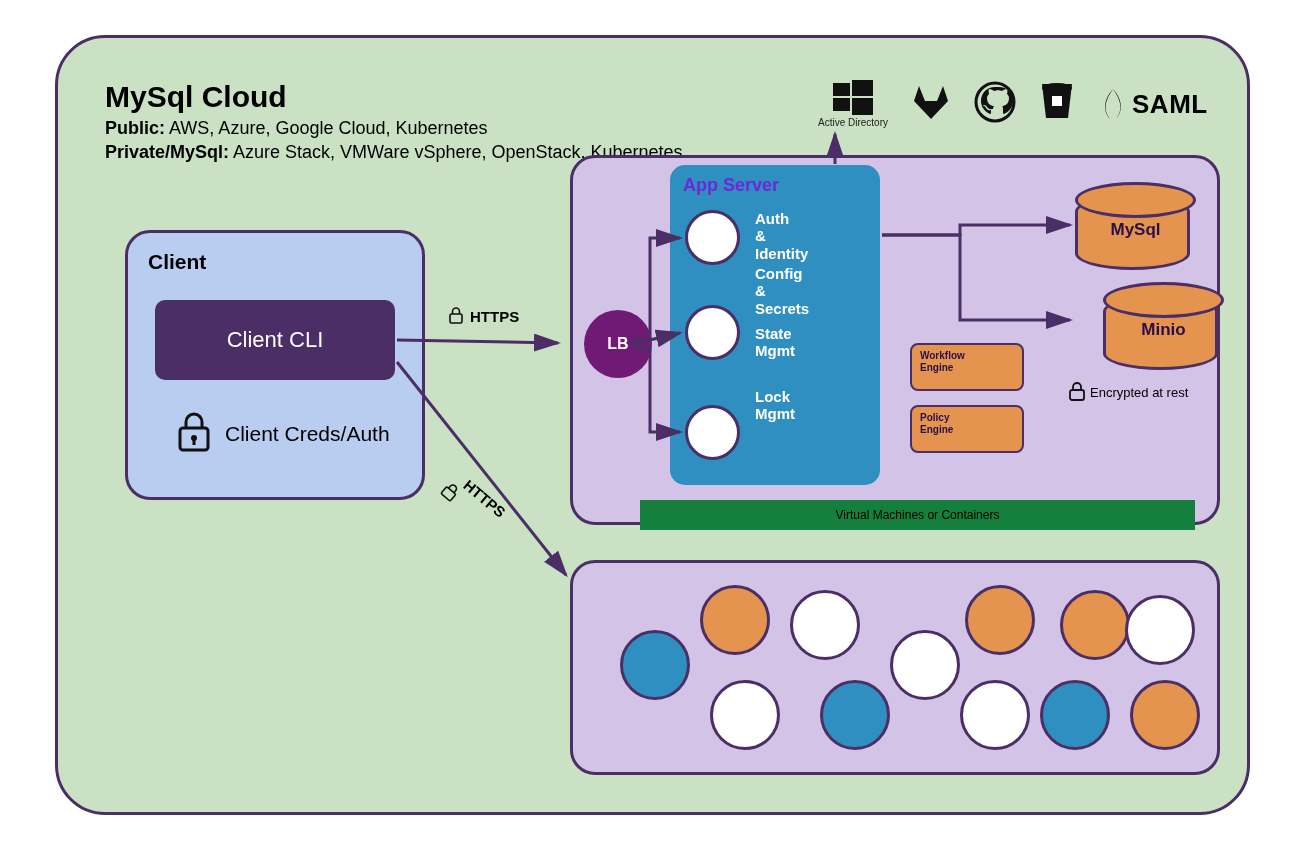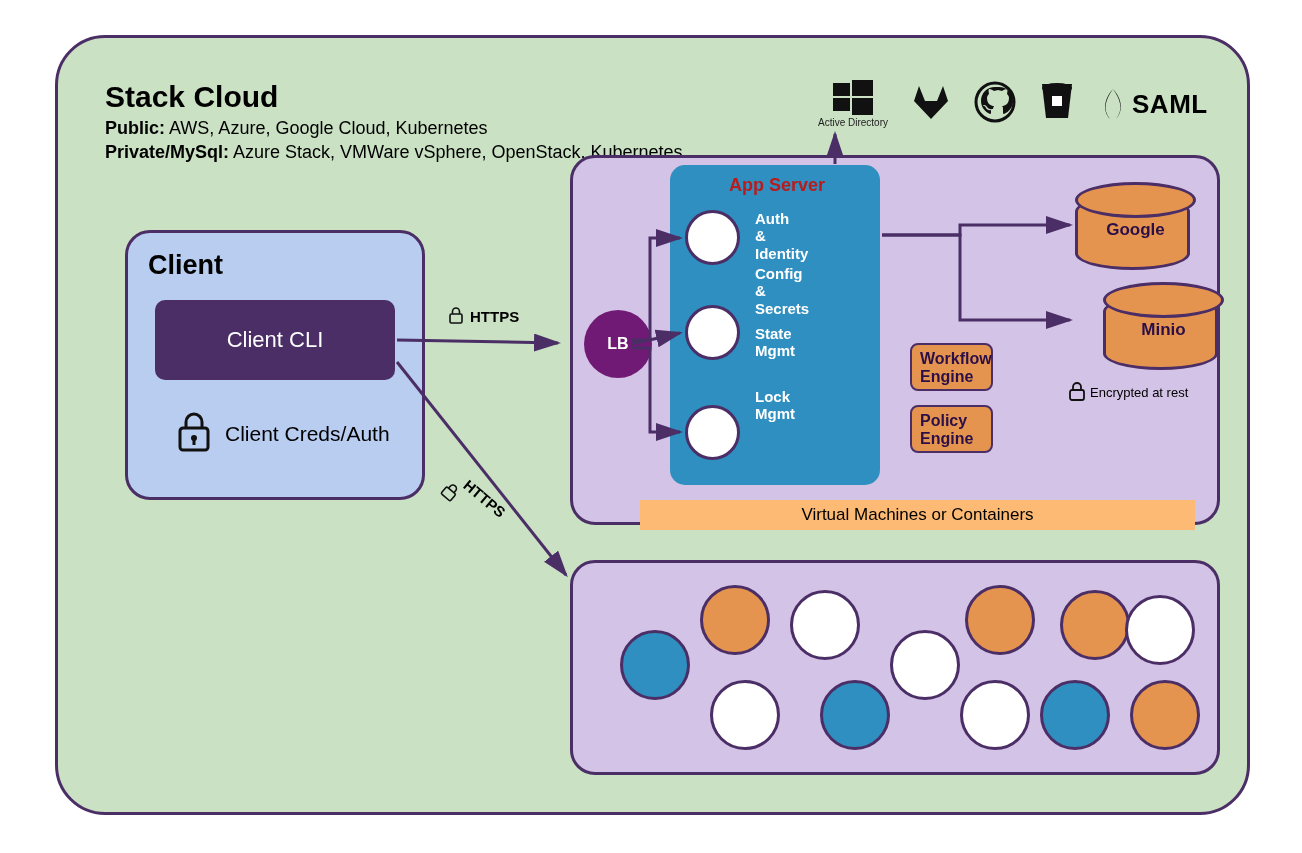--- a/index.html
+++ b/index.html
@@ -19,77 +19,77 @@
   .subtitle2 { position: absolute; left: 105px; top: 142px; font-size: 18px; }
   .bold { font-weight: 700; }
 
   .client-box {
     position: absolute; left: 125px; top: 230px;
     width: 300px; height: 270px;
     background: #b9cdf0;
     border: 3px solid #4b2e66;
     border-radius: 25px;
   }
-  .client-title { position: absolute; left: 148px; top: 250px; font-size: 27px; font-weight: 800; }
+  .client-title { position: absolute; left: 148px; top: 250px; font-size: 21px; font-weight: 800; }
   .cli-box {
     position: absolute; left: 155px; top: 300px;
     width: 240px; height: 80px;
     background: #4b2e66;
     border-radius: 10px;
     color: #fff; font-size: 22px; font-weight: 500;
     display: flex; align-items: center; justify-content: center;
   }
   .client-auth-text { position: absolute; left: 225px; top: 422px; font-size: 21px; }
 
   .server-box {
     position: absolute; left: 570px; top: 155px;
     width: 650px; height: 370px;
     background: #d3c3e6;
     border: 3px solid #4b2e66;
     border-radius: 25px;
   }
   .vm-label {
     position: absolute; left: 640px; top: 500px;
     width: 555px; height: 30px;
-    background: #fdba74;
-    font-size: 17px; text-align: center; line-height: 30px;
+    background: #15803d;
+    font-size: 12px; text-align: center; line-height: 30px;
   }
 
   .lb-circle {
     position: absolute; left: 584px; top: 310px;
     width: 68px; height: 68px; border-radius: 50%;
     background: #701a75; color: #fff;
     font-size: 16px; font-weight: 700;
     display: flex; align-items: center; justify-content: center;
   }
 
   .app-server {
     position: absolute; left: 670px; top: 165px;
     width: 210px; height: 320px;
     background: #2f8fc0;
     border-radius: 15px;
   }
-  .app-server-title { position: absolute; left: 683px; top: 175px; font-size: 18px; font-weight: 800; color: #b91c1c; margin-left: 46px; }
+  .app-server-title { position: absolute; left: 683px; top: 175px; font-size: 18px; font-weight: 800; color: #6d28d9; }
   .app-circle {
     position: absolute; width: 55px; height: 55px; border-radius: 50%;
     background: #fff; border: 3px solid #4b2e66;
   }
   .c1 { left: 685px; top: 210px; }
   .c2 { left: 685px; top: 305px; }
   .c3 { left: 685px; top: 405px; }
   .app-label { position: absolute; color: #fff; font-size: 15px; font-weight: 600; line-height: 1.15; }
   .al1 { left: 755px; top: 210px; }
   .al2 { left: 755px; top: 265px; }
   .al3 { left: 755px; top: 325px; }
   .al4 { left: 755px; top: 388px; }
 
   .engine-box {
-    position: absolute; width: 83px; height: 48px;
+    position: absolute; width: 114px; height: 48px;
     background: #e5944f; border: 2px solid #4b2e66; border-radius: 8px;
-    color: #2b0f47; font-size: 16px; font-weight: 700;
+    color: #2b0f47; font-size: 10px; font-weight: 700;
     padding: 5px 8px; line-height: 1.15;
   }
   .wf { left: 910px; top: 343px; }
   .pol { left: 910px; top: 405px; }
 
   .db-cyl {
     position: absolute; width: 115px; height: 75px;
     background: #e5944f; border: 3px solid #4b2e66;
     border-radius: 50% / 22%;
   }
@@ -129,21 +129,21 @@
   .icon-box { text-align: center; font-size: 10px; color: #222; }
   .saml-text { font-size: 26px; font-weight: 700; letter-spacing: 0.5px; }
 
   svg.arrow { position: absolute; overflow: visible; }
 </style>
 </head>
 <body>
 
 <div class="cloud-box"></div>
 
-<div class="title">Stack Cloud</div>
+<div class="title">MySql Cloud</div>
 <div class="subtitle1">
   <span class="bold">Public:</span>
   <span>AWS, Azure, Google Cloud, Kubernetes</span>
 </div>
 <div class="subtitle2">
   <span class="bold">Private/MySql:</span>
   <span>Azure Stack, VMWare vSphere, OpenStack, Kubernetes</span>
 </div>
 
 <div class="identity-icons">
@@ -205,21 +205,21 @@
 <div class="app-circle c3"></div>
 <div class="app-label al1"><span>Auth<br>&amp;<br>Identity</span></div>
 <div class="app-label al2"><span>Config<br>&amp;<br>Secrets</span></div>
 <div class="app-label al3"><span>State<br>Mgmt</span></div>
 <div class="app-label al4"><span>Lock<br>Mgmt</span></div>
 
 <div class="engine-box wf"><span>Workflow<br>Engine</span></div>
 <div class="engine-box pol"><span>Policy<br>Engine</span></div>
 
 <div class="db-cyl db1">
-    <div class="db-label">Google</div>
+    <div class="db-label">MySql</div>
   </div>
 <div class="db-cyl db2">
     <div class="db-label">Minio</div>
   </div>
 <svg style="position:absolute;left:1068px;top:382px" width="18" height="20">
   <rect x="2" y="8" width="14" height="10" rx="2" fill="none" stroke="#111" stroke-width="1.8"></rect>
   <path d="M5 8 v-3 a4 4 0 0 1 8 0 v3" fill="none" stroke="#111" stroke-width="1.8"></path>
 </svg>
 <div class="enc-text">Encrypted at rest</div>
 

